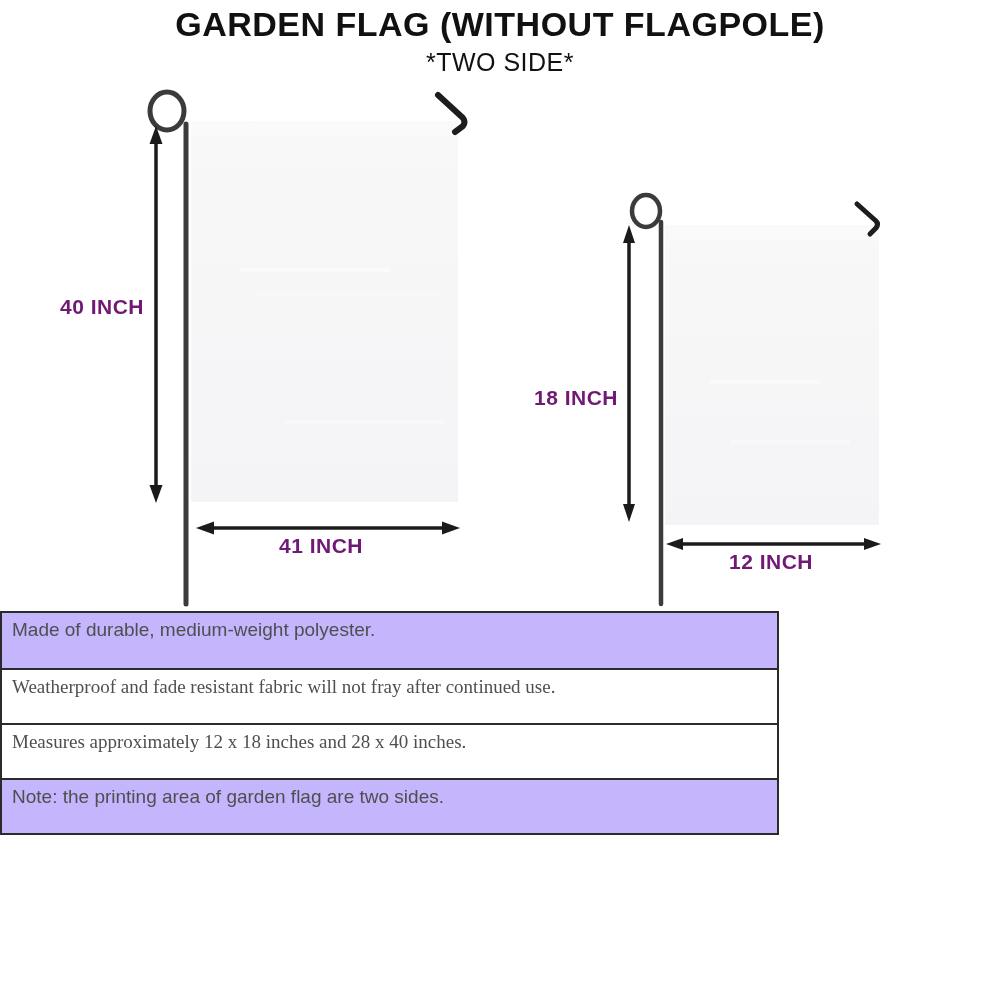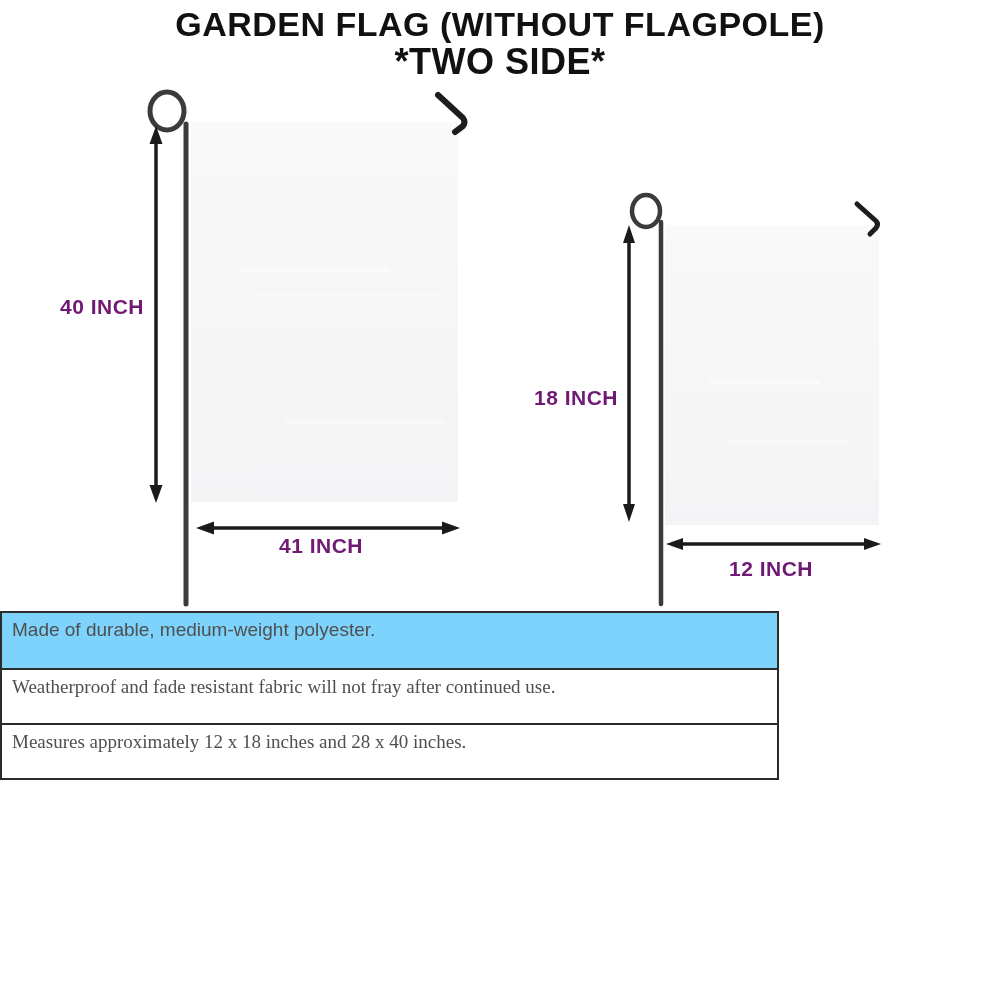--- a/index.html
+++ b/index.html
@@ -11,49 +11,49 @@
     font-family:"Liberation Sans", sans-serif;
   }
   .title-block{
     position:absolute;top:4px;left:0;width:1000px;
     text-align:center;color:#111111;
   }
   .title-line1{
     font-size:34px;font-weight:bold;line-height:40px;letter-spacing:0.5px;
   }
   .title-line2{
-    font-size:36px;font-weight:bold;line-height:36px;letter-spacing:0.5px;
+    font-size:25px;font-weight:normal;line-height:36px;letter-spacing:0.5px;
   }
   svg.diagram{position:absolute;top:0;left:0;}
   .dim-label{
     position:absolute;width:120px;text-align:center;
     font-size:21px;font-weight:bold;color:#701a75;letter-spacing:0.5px;
     white-space:nowrap;
   }
   .label-40{left:42px;top:295px;}
   .label-28{left:261px;top:534px;}
   .label-18{left:516px;top:342px;margin-top:44px;}
-  .label-12{left:711px;top:550px;margin-top:7px;}
+  .label-12{left:711px;top:550px;}
   .feature-table{
     position:absolute;left:0;top:611px;width:779px;
     border:2px solid #2b2b2b;
     box-sizing:border-box;
     background:#ffffff;
   }
   .feature-row{
     height:55px;
     box-sizing:border-box;
     padding:5px 12px 0 10px;
     font-size:19px;
     line-height:24px;
     color:#4f4f4f;
     overflow:hidden;
   }
   .feature-row + .feature-row{border-top:2px solid #2b2b2b;}
-  .row-gray{background:#7dd3fc;}
+  .row-gray{background:#c4b5fd;}
   .row-white{background:#ffffff;font-family:Liberation Serif, serif;}
 </style>
 </head>
 <body>
 
 <div class="page">
 
   <div class="title-block">
     <div class="title-line1">GARDEN FLAG (WITHOUT FLAGPOLE)</div>
     <div class="title-line2">*TWO SIDE*</div>
@@ -116,15 +116,16 @@
 
   <div class="dim-label label-40">40 INCH</div>
   <div class="dim-label label-28">41 INCH</div>
   <div class="dim-label label-18">18 INCH</div>
   <div class="dim-label label-12">12 INCH</div>
 
   <div class="feature-table">
     <div class="feature-row row-gray">Made of durable, medium-weight polyester.</div>
     <div class="feature-row row-white">Weatherproof and fade resistant fabric will not fray after continued use.</div>
     <div class="feature-row row-white">Measures approximately 12 x 18 inches and 28 x 40 inches.</div>
+    <div class="feature-row row-gray">Note: the printing area of garden flag are two sides.</div>
   </div>
 
 </div>
 
 </body></html>

